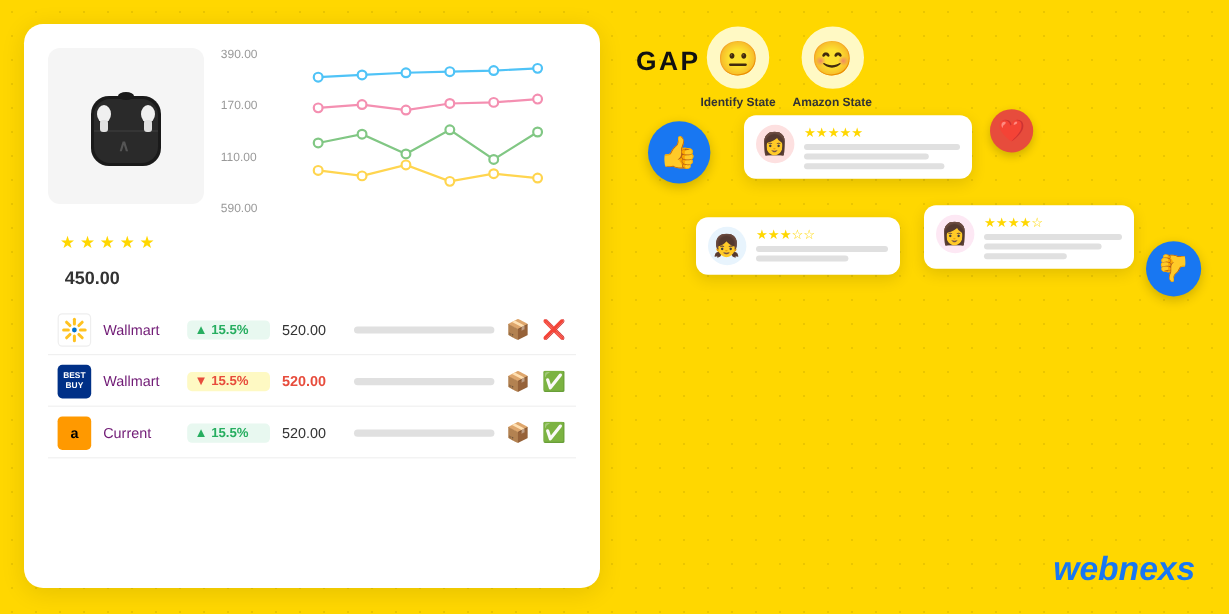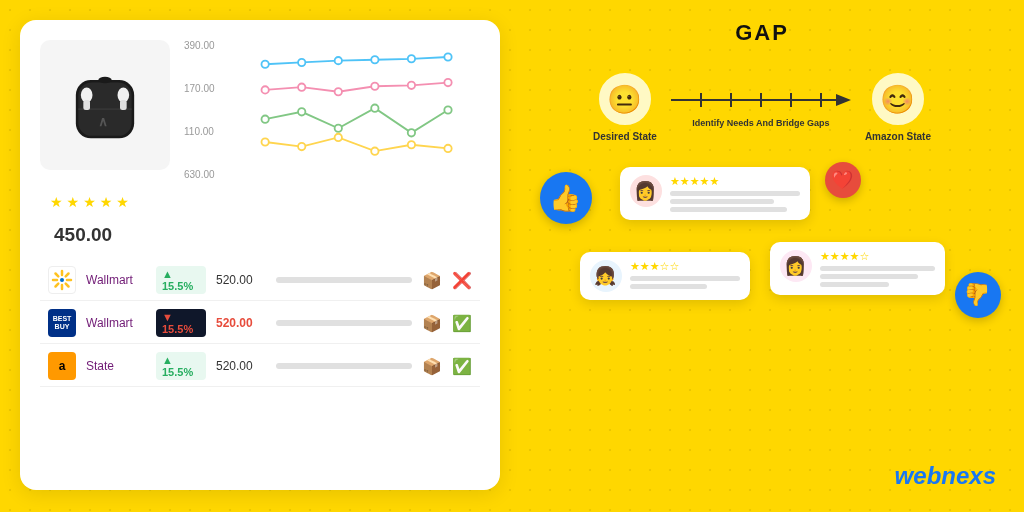--- a/index.html
+++ b/index.html
@@ -148,25 +148,25 @@
     }
 
     .badge {
       border-radius: 4px;
       padding: 2px 6px;
       font-size: 11px;
       font-weight: bold;
       display: flex;
       align-items: center;
       gap: 2px;
-      width: 50px;
+      width: 69px;
     }
 
     .badge-green { background: #e8f8f0; color: #27ae60; }
-    .badge-red { background: #0f172a; color: #e74c3c; }
+    .badge-red { background: #fef9c3; color: #e74c3c; }
 
     .store-price {
       font-size: 12px;
       color: #333;
       width: 50px;
     }
 
     .store-price.red { color: #e74c3c; font-weight: bold; }
 
     .store-bar {
@@ -189,24 +189,22 @@
     .right-side {
       flex: 1;
       display: flex;
       flex-direction: column;
       padding: 0 10px;
     }
 
     
     .gap-section {
       display: flex;
-      flex-direction: column;
-      align-items: center;
-      margin-bottom: 20px;
-      gap: 15px;
+      flex-direction: row;
+      align-items: center;
     }
 
     .gap-title {
       font-size: 22px;
       font-weight: 900;
       color: #111;
       letter-spacing: 2px;
       margin-bottom: 10px;
     }
 
@@ -344,21 +342,21 @@
       height: 5px;
       background: #e0e0e0;
       border-radius: 3px;
     }
 
     
     .webnexs-logo {
       position: absolute;
       bottom: 22px;
       right: 28px;
-      font-size: 24px;
+      font-size: 28px;
       font-weight: 900;
       color: #1877F2;
       font-style: italic;
     }
 
     
     .walmart-logo {
       background: white;
       border: 1px solid #eee;
     }
@@ -399,21 +397,21 @@
 
           <text x="52" y="75" font-size="16" fill="#555" font-weight="bold">∧</text>
         </svg>
       </div>
 
       <div class="chart-area">
         <div class="chart-labels">
           <span>390.00</span>
           <span>170.00</span>
           <span>110.00</span>
-          <span>630.00</span>
+          <span>590.00</span>
         </div>
         <svg class="chart-svg" viewBox="0 0 280 140" style="padding-left:40px">
 
           <polyline points="45,20 85,18 125,16 165,15 205,14 245,12" fill="none" stroke="#4FC3F7" stroke-width="2"></polyline>
           <circle cx="45" cy="20" r="4" fill="white" stroke="#4FC3F7" stroke-width="2"></circle>
           <circle cx="85" cy="18" r="4" fill="white" stroke="#4FC3F7" stroke-width="2"></circle>
           <circle cx="125" cy="16" r="4" fill="white" stroke="#4FC3F7" stroke-width="2"></circle>
           <circle cx="165" cy="15" r="4" fill="white" stroke="#4FC3F7" stroke-width="2"></circle>
           <circle cx="205" cy="14" r="4" fill="white" stroke="#4FC3F7" stroke-width="2"></circle>
           <circle cx="245" cy="12" r="4" fill="white" stroke="#4FC3F7" stroke-width="2"></circle>
@@ -445,21 +443,21 @@
       </div>
     </div>
 
     <div class="rating-row" style="justify-content:flex-start;padding-left:10px">
       <span class="star">★</span>
       <span class="star">★</span>
       <span class="star">★</span>
       <span class="star">★</span>
       <span class="star">★</span>
     </div>
-    <div class="price-text" style="text-align:left;padding-left:14px;font-size:19px;color:#333;font-weight:700">450.00</div>
+    <div class="price-text" style="text-align:left;padding-left:14px;font-size:15px;color:#333;font-weight:700">450.00</div>
 
     <div class="store-table">
 
       <div class="store-row">
         <div class="store-logo walmart-logo">
           <svg width="22" height="22" viewBox="0 0 22 22">
             <circle cx="11" cy="11" r="2" fill="#0071CE"></circle>
             <line x1="11" y1="2" x2="11" y2="6" stroke="#FFC220" stroke-width="2.5" stroke-linecap="round"></line>
             <line x1="11" y1="16" x2="11" y2="20" stroke="#FFC220" stroke-width="2.5" stroke-linecap="round"></line>
             <line x1="2" y1="11" x2="6" y2="11" stroke="#FFC220" stroke-width="2.5" stroke-linecap="round"></line>
@@ -483,58 +481,43 @@
         <span class="store-name">Wallmart</span>
         <span class="badge badge-red">▼ 15.5%</span>
         <span class="store-price red">520.00</span>
         <div class="store-bar"></div>
         <span class="box-icon">📦</span>
         <span class="status-icon">✅</span>
       </div>
 
       <div class="store-row">
         <div class="store-logo amazon-logo" style="font-weight:900;font-size:12px;color:#000">a</div>
-        <span class="store-name">State</span>
+        <span class="store-name">Current</span>
         <span class="badge badge-green">▲ 15.5%</span>
         <span class="store-price">520.00</span>
         <div class="store-bar"></div>
         <span class="box-icon">📦</span>
         <span class="status-icon">✅</span>
       </div>
 
     </div>
   </div>
 
   <div class="right-side">
 
     <div class="gap-section">
       <div class="gap-title">GAP</div>
 
       <div class="gap-diagram">
 
         <div style="display:flex;flex-direction:column;align-items:center;">
           <div class="face-circle">😐</div>
-          <div class="state-label">Desired State</div>
-        </div>
-
-        <div class="gap-arrow">
-          <svg width="180" height="30" viewBox="0 0 180 30">
-
-            <line x1="0" y1="15" x2="165" y2="15" stroke="#333" stroke-width="2"></line>
-
-            <polygon points="165,9 180,15 165,21" fill="#333"></polygon>
-
-            <line x1="30" y1="8" x2="30" y2="22" stroke="#333" stroke-width="2"></line>
-            <line x1="60" y1="8" x2="60" y2="22" stroke="#333" stroke-width="2"></line>
-            <line x1="90" y1="8" x2="90" y2="22" stroke="#333" stroke-width="2"></line>
-            <line x1="120" y1="8" x2="120" y2="22" stroke="#333" stroke-width="2"></line>
-            <line x1="150" y1="8" x2="150" y2="22" stroke="#333" stroke-width="2"></line>
-          </svg>
-          <div class="gap-arrow-label">Identify Needs And Bridge Gaps</div>
-        </div>
+          <div class="state-label">Identify State</div>
+        </div>
+
 
         <div style="display:flex;flex-direction:column;align-items:center;">
           <div class="face-circle">😊</div>
           <div class="state-label">Amazon State</div>
         </div>
 
       </div>
     </div>
 
     <div class="reviews-section">

